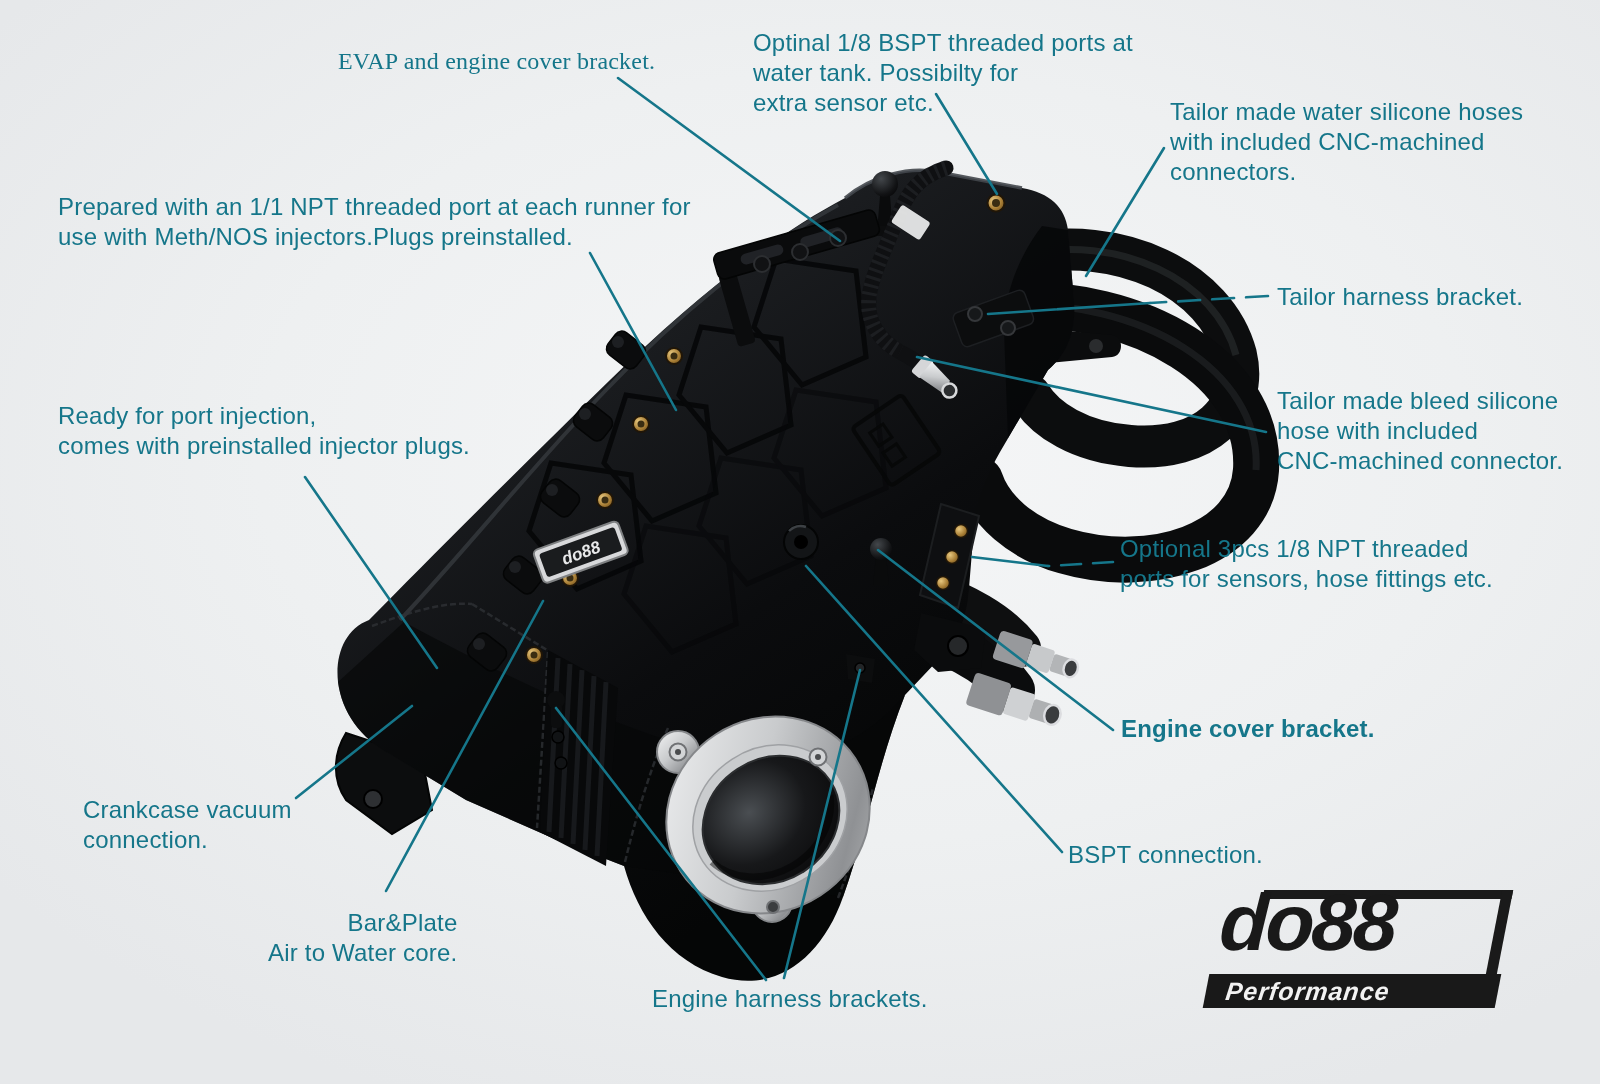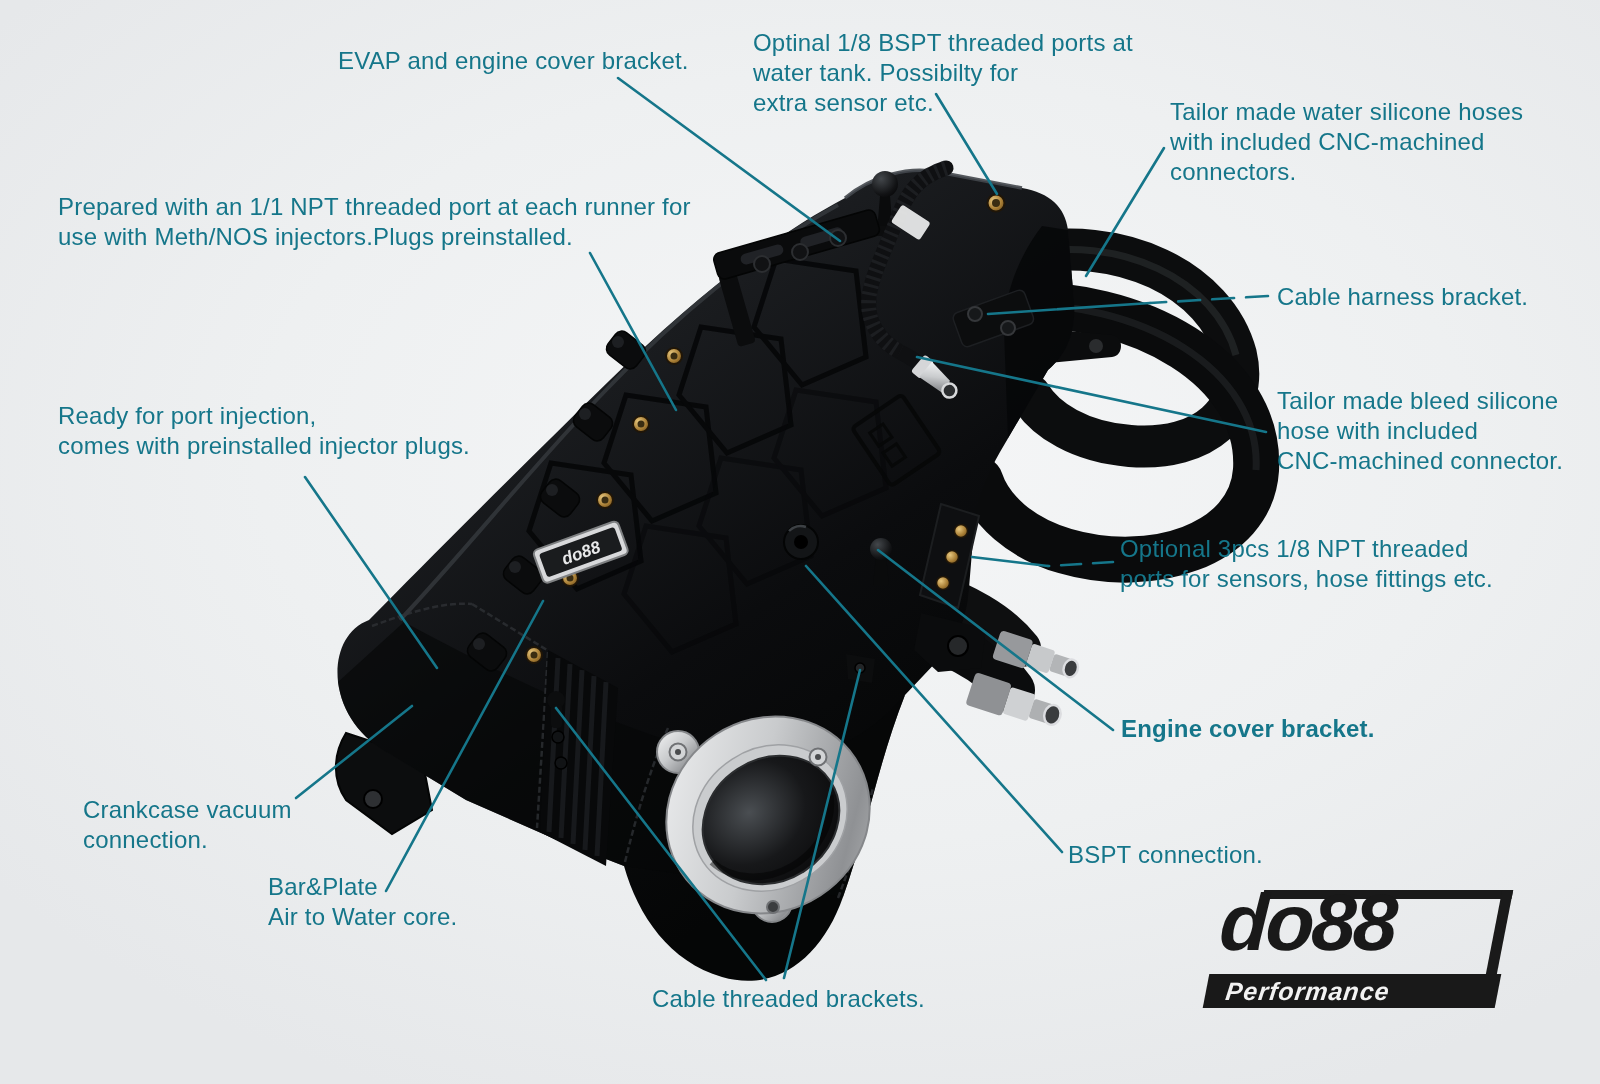--- a/index.html
+++ b/index.html
@@ -8,32 +8,32 @@
     position:relative;width:1600px;height:1084px;overflow:hidden;
     background:radial-gradient(ellipse 1100px 700px at 54% 42%, #f5f6f7 0%, #eef0f1 55%, #e6e8ea 100%);
   }
   .stage svg{position:absolute;left:0;top:0;}
   .callout{
     position:absolute;
     font-size:24px;line-height:30px;letter-spacing:.2px;
     color:#15768a;white-space:pre-line;
   }
   
-  #c-evap-bracket{left:338px;top:46px;}
+  #c-evap-bracket{left:338px;top:46px;font-family:Liberation Serif, serif;}
   #c-bspt-ports{left:753px;top:28px;}
   #c-water-hoses{left:1170px;top:97px;}
   #c-npt-runner{left:58px;top:192px;}
   #c-cable-bracket{left:1277px;top:282px;}
   #c-bleed-hose{left:1277px;top:386px;}
   #c-port-injection{left:58px;top:401px;}
   #c-npt-3pcs{left:1120px;top:534px;}
   #c-engine-cover{left:1121px;top:714px;font-weight:bold;}
   #c-crankcase{left:83px;top:795px;}
   #c-evap-connection{left:1068px;top:840px;}
-  #c-bar-plate{left:268px;top:872px;}
+  #c-bar-plate{left:268px;top:908px;text-align:right;}
   #c-cable-brackets{left:652px;top:984px;}
 
   
   .logo{position:absolute;left:1206px;top:886px;width:330px;height:130px;}
   .logo-frame{
     position:absolute;left:48px;top:4px;width:238px;height:96px;
     border-top:9px solid #1a1a1a;border-right:11px solid #1a1a1a;
     transform:skewX(-11deg);
   }
   .logo-brand{
@@ -362,35 +362,35 @@
 
   <div class="callout" id="c-evap-bracket">EVAP and engine cover bracket.</div>
   <div class="callout" id="c-bspt-ports">Optinal 1/8 BSPT threaded ports at
 water tank. Possibilty for
 extra sensor etc.</div>
   <div class="callout" id="c-water-hoses">Tailor made water silicone hoses
 with included CNC-machined
 connectors.</div>
   <div class="callout" id="c-npt-runner">Prepared with an 1/1 NPT threaded port at each runner for
 use with Meth/NOS injectors.Plugs preinstalled.</div>
-  <div class="callout" id="c-cable-bracket">Cable harness bracket.</div>
+  <div class="callout" id="c-cable-bracket">Tailor harness bracket.</div>
   <div class="callout" id="c-bleed-hose">Tailor made bleed silicone
 hose with included
 CNC-machined connector.</div>
   <div class="callout" id="c-port-injection">Ready for port injection,
 comes with preinstalled injector plugs.</div>
   <div class="callout" id="c-npt-3pcs">Optional 3pcs 1/8 NPT threaded
 ports for sensors, hose fittings etc.</div>
   <div class="callout" id="c-engine-cover">Engine cover bracket.</div>
   <div class="callout" id="c-crankcase">Crankcase vacuum
 connection.</div>
   <div class="callout" id="c-evap-connection">BSPT connection.</div>
   <div class="callout" id="c-bar-plate">Bar&amp;Plate
 Air to Water core.</div>
-  <div class="callout" id="c-cable-brackets">Cable threaded brackets.</div>
+  <div class="callout" id="c-cable-brackets">Engine harness brackets.</div>
 
   <div class="logo">
     <div class="logo-frame"></div>
     <div class="logo-brand">do88</div>
     <div class="logo-bar">
       <span>Performance</span>
     </div>
   </div>
 
 </div>

